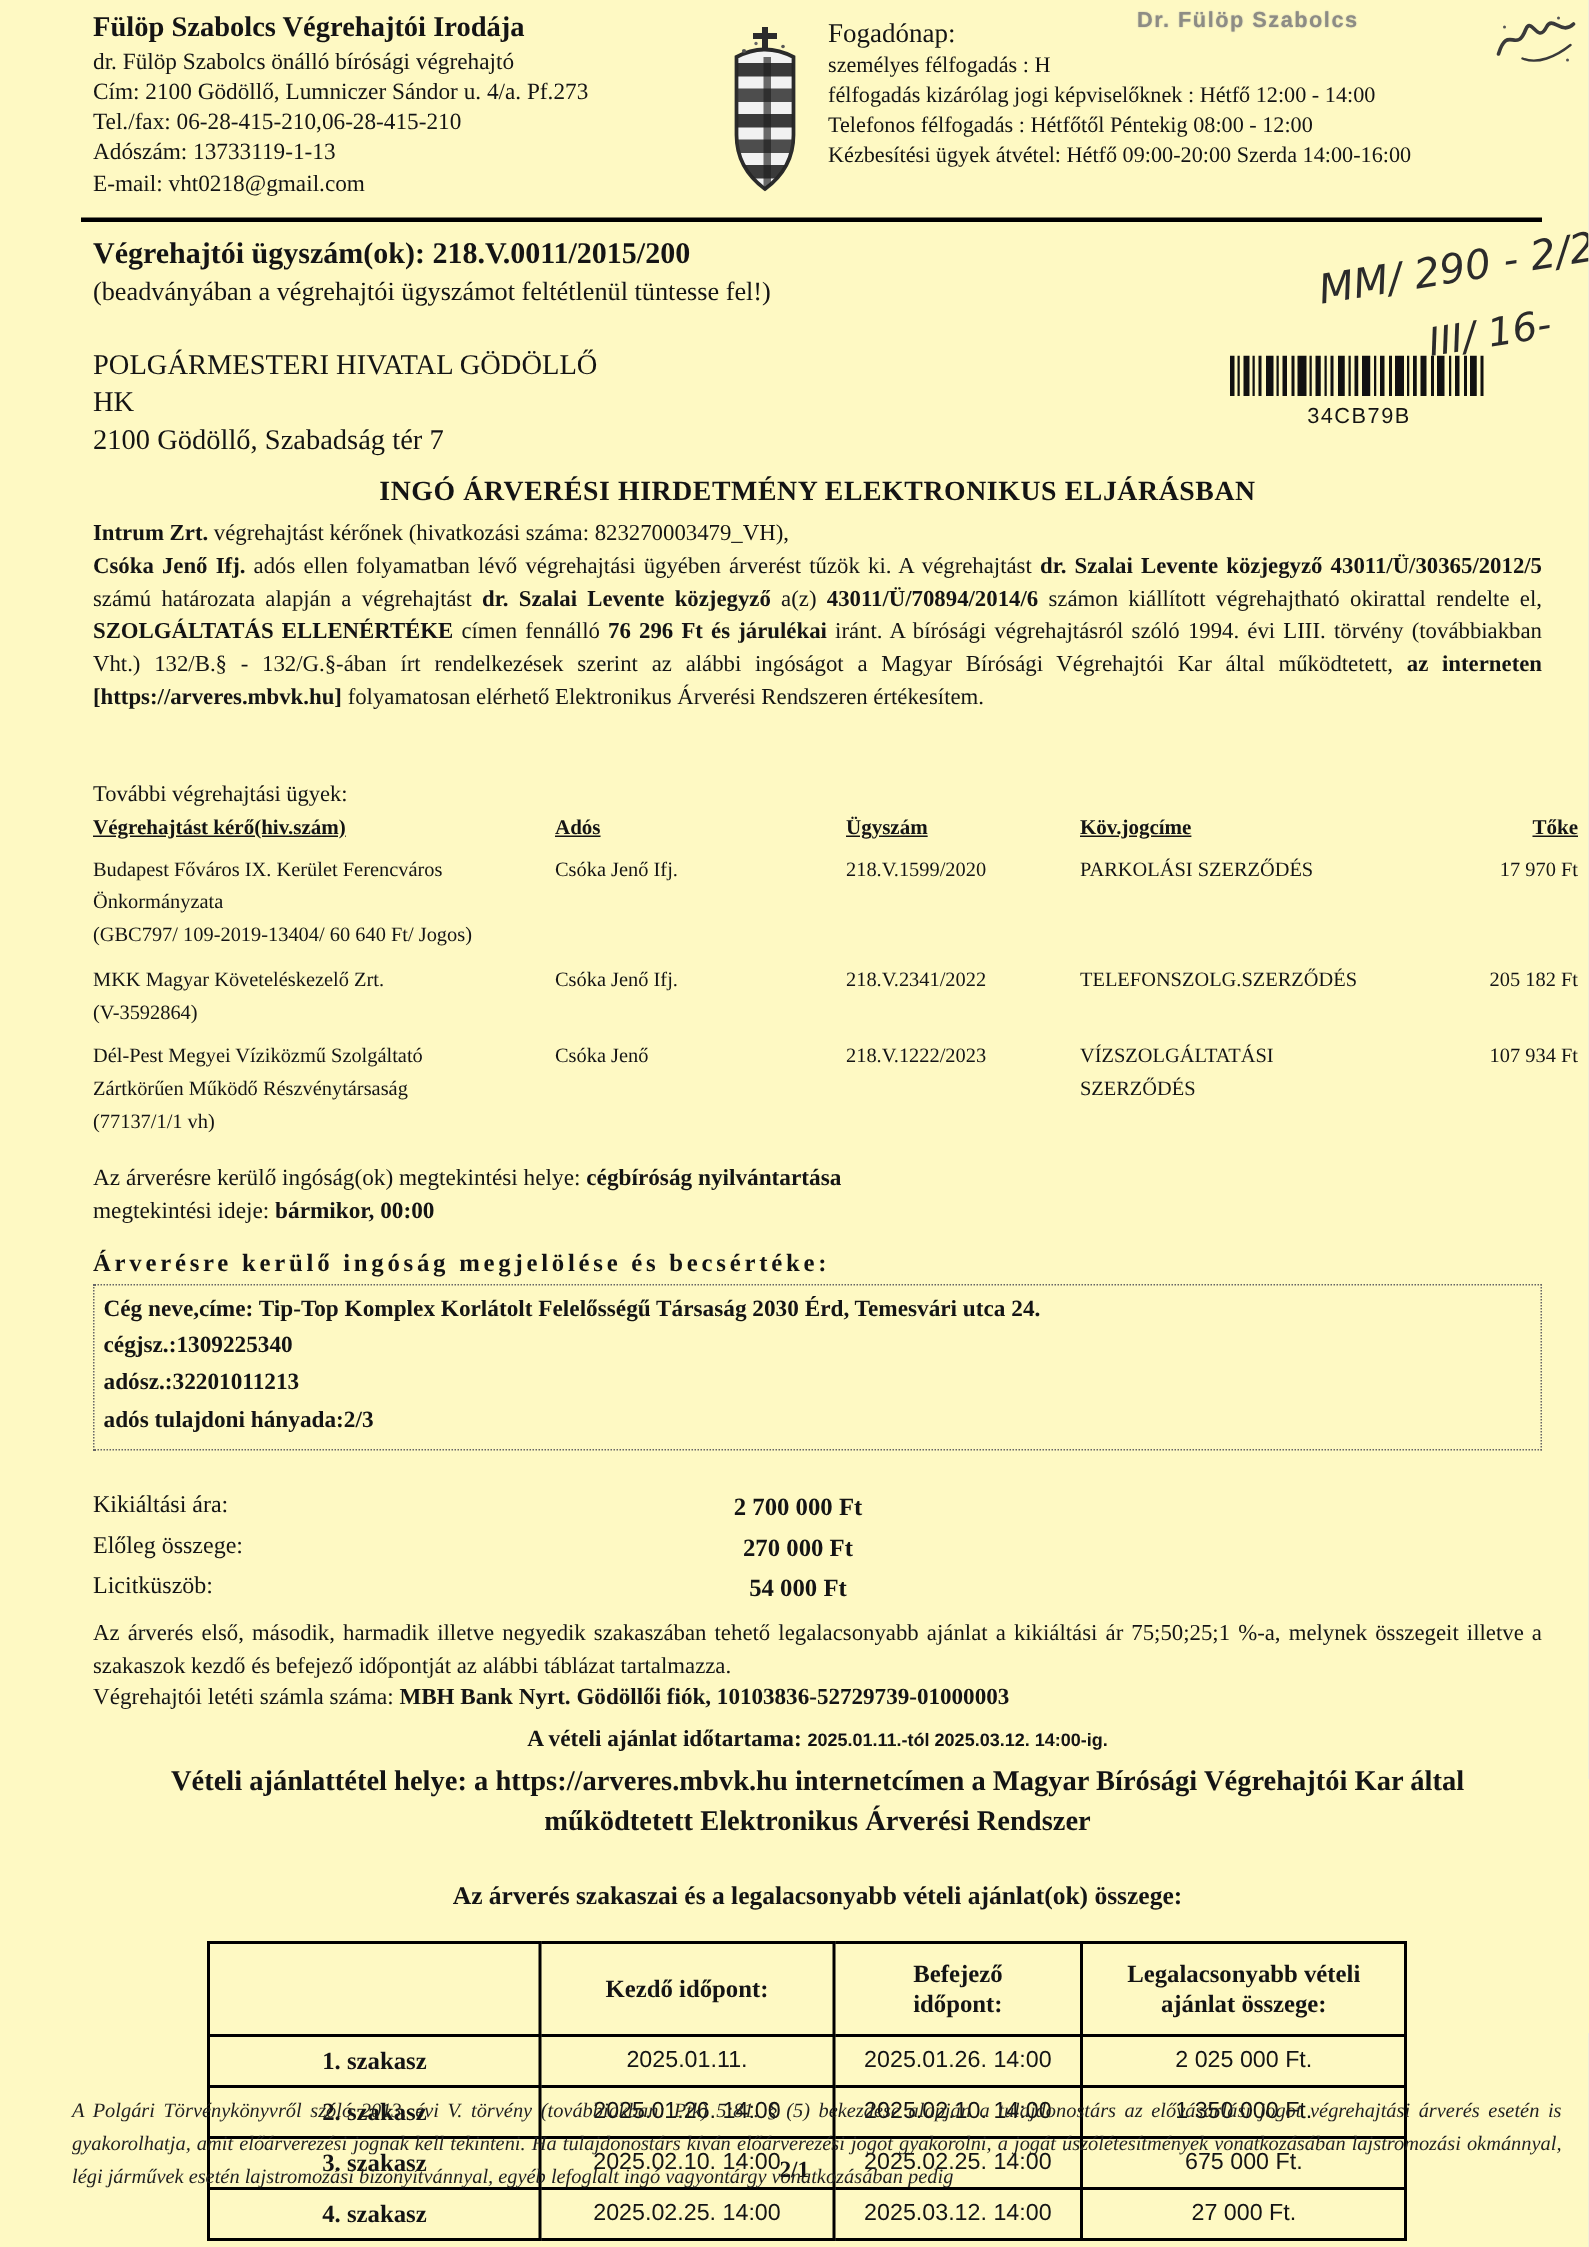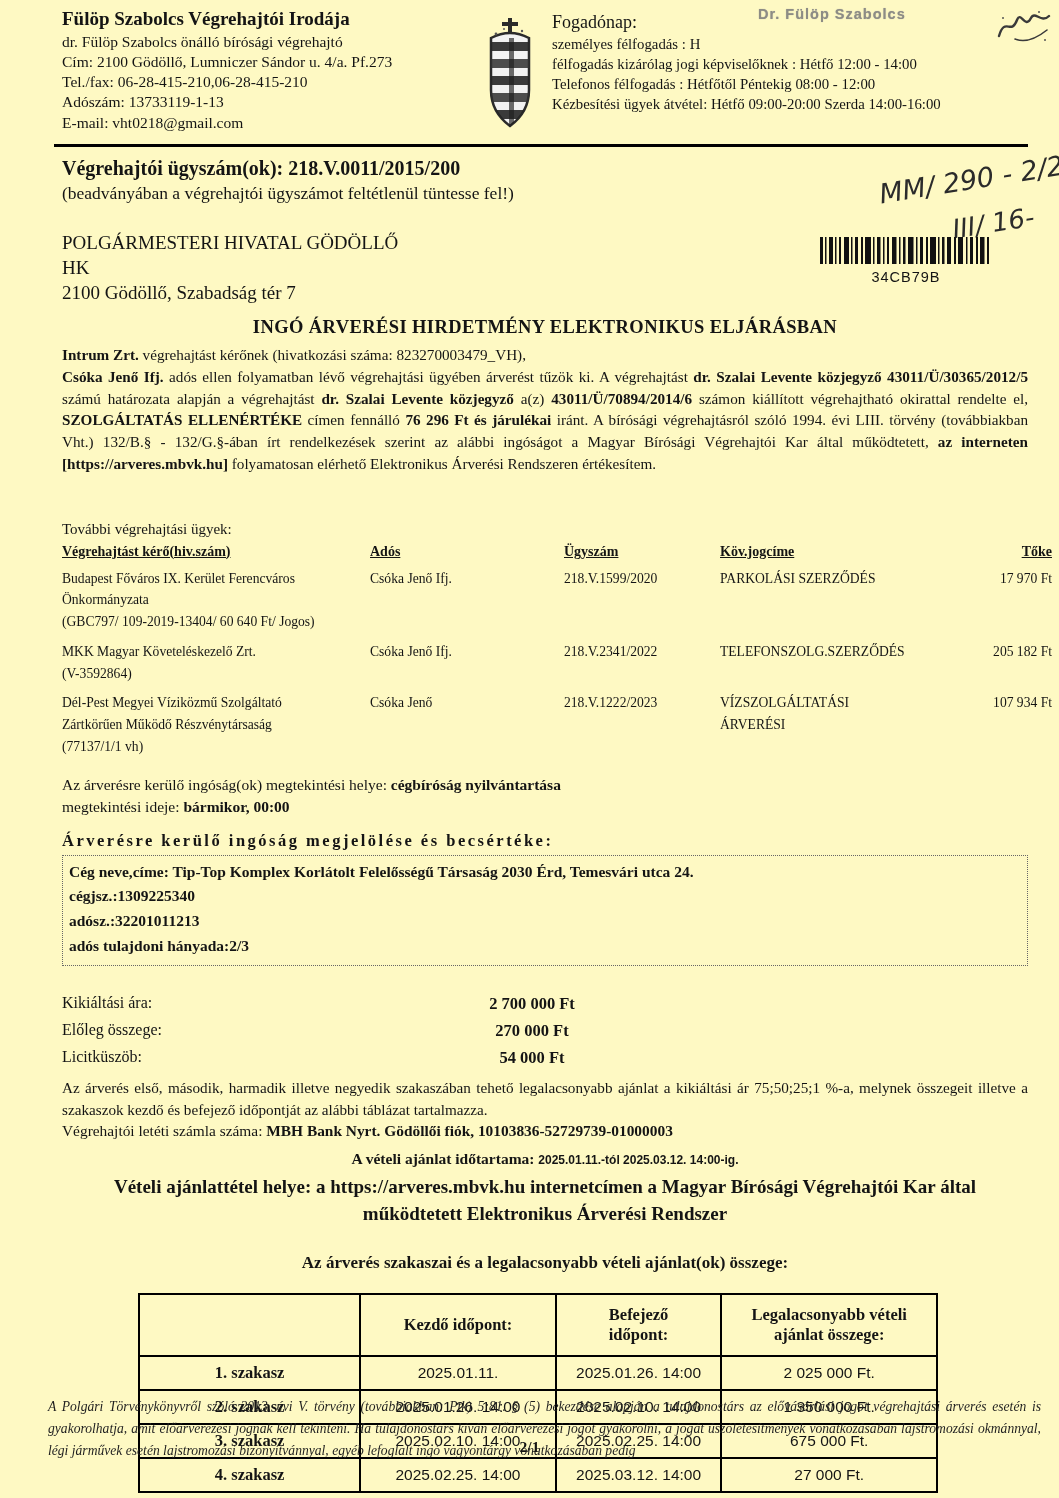--- a/index.html
+++ b/index.html
@@ -242,21 +242,21 @@
       <div class="fc-cell">218.V.2341/2022</div>
       <div class="fc-cell">TELEFONSZOLG.SZERZŐDÉS</div>
       <div class="fc-cell fc-right">205 182 Ft</div>
 
       <div class="fc-cell">Dél-Pest Megyei Víziközmű Szolgáltató
 Zártkörűen Működő Részvénytársaság
 (77137/1/1 vh)</div>
       <div class="fc-cell">Csóka Jenő</div>
       <div class="fc-cell">218.V.1222/2023</div>
       <div class="fc-cell">VÍZSZOLGÁLTATÁSI
-ÁRVERÉSI</div>
+SZERZŐDÉS</div>
       <div class="fc-cell fc-right">107 934 Ft</div>
     </div>
   </div>
 
   <div class="viewing">
     <div><span>Az árverésre kerülő ingóság(ok) megtekintési helye:  </span><span class="b">cégbíróság nyilvántartása</span></div>
     <div><span>megtekintési ideje: </span><span class="b">bármikor, 00:00</span></div>
   </div>
 
   <div class="asset-heading">Árverésre kerülő ingóság megjelölése és becsértéke:</div>

